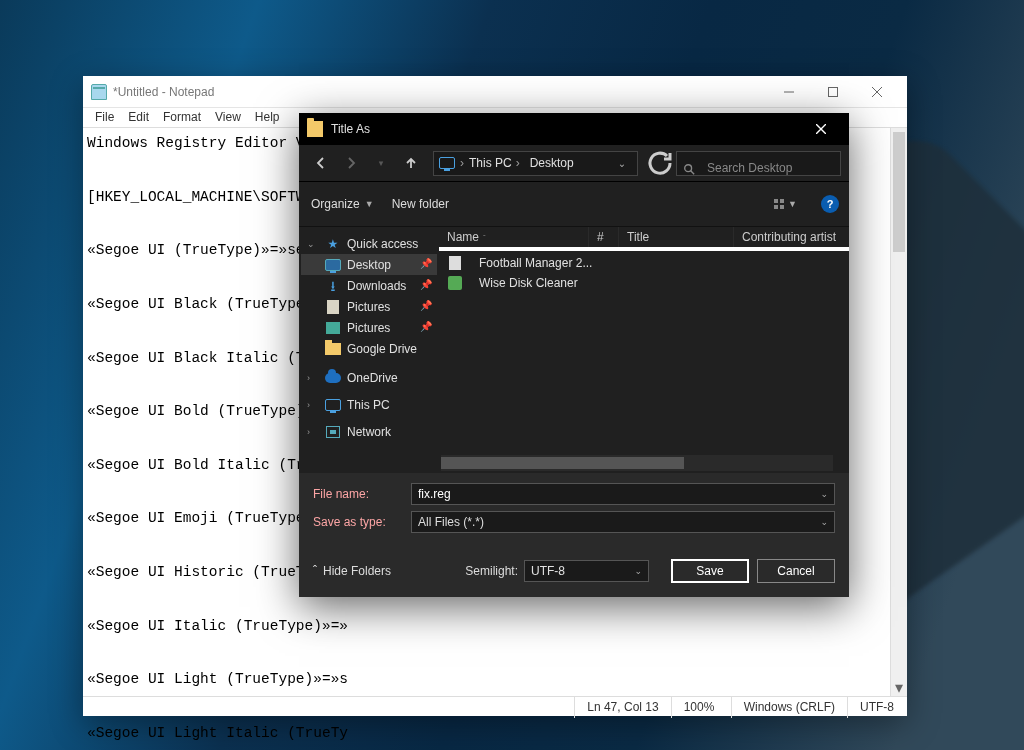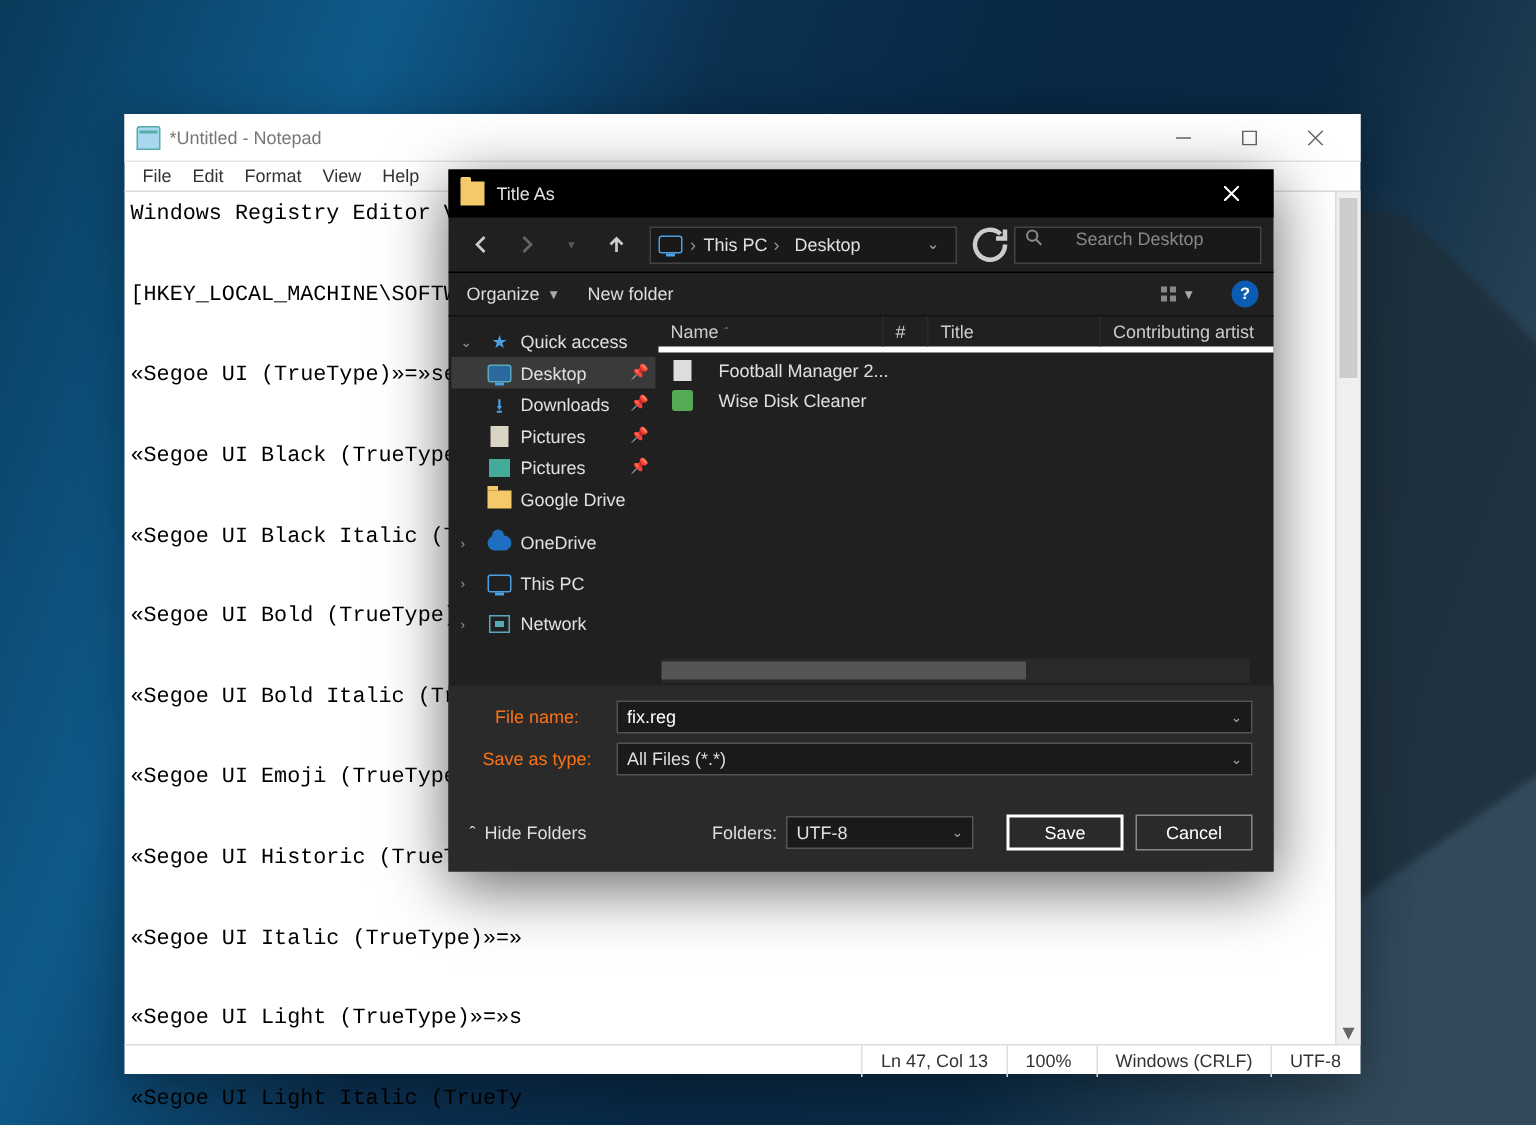--- a/index.html
+++ b/index.html
@@ -72,23 +72,23 @@
 .sa-nav { height:36px; display:flex; align-items:center; padding:0 8px; gap:2px;}
 .sa-navbtn{ width:28px; height:26px; display:flex;align-items:center;justify-content:center; color:#bbb;}
 .sa-navbtn.dis{ opacity:0.4;}
 .sa-navbtn svg{width:14px;height:14px; stroke:#ccc; stroke-width:1.8; fill:none;}
 .sa-breadcrumb{ flex:1; height:25px; border:1px solid #444; background:#191919; display:flex; align-items:center; padding:0 4px; margin:0 6px;}
 .sa-bc-icon{width:18px;height:16px;margin-right:4px;display:inline-flex;align-items:center;justify-content:center;}
 .sa-bc-seg{ padding:0 5px; display:flex; align-items:center; gap:4px;}
 .sa-bc-chev{ color:#999;}
 .chev-down { width:22px; text-align:center; color:#aaa; font-size:10px;}
 .sa-refresh{ width:28px;height:25px; display:flex;align-items:center;justify-content:center;}
-.sa-search{ width:165px; height:25px; border:1px solid #444; background:#191919; display:flex; align-items:flex-start; padding:0 6px; color:#888; gap:22px;}
+.sa-search{ width:165px; height:25px; border:1px solid #444; background:#191919; display:flex; align-items:flex-end; padding:0 6px; color:#888; gap:12px;}
 .sa-search svg{width:12px;height:12px;stroke:#888;stroke-width:1.6;fill:none;}
-.sa-toolbar{ height:30px; display:flex; align-items:center; padding:0 10px; gap:14px; border-top:1px solid #000; border-bottom:1px solid #111;}
+.sa-toolbar{ height:46px; display:flex; align-items:center; padding:0 10px; gap:14px; border-top:1px solid #000; border-bottom:1px solid #111;}
 .sa-toolbtn{ display:flex;align-items:center;gap:5px; color:#ddd; padding:3px 2px;}
 .tiny-chev{font-size:9px;color:#aaa;}
 .sa-tool-spacer{flex:1;}
 .sa-viewbtn{ display:flex; align-items:center; gap:4px;}
 .sa-help{ width:18px;height:18px;border-radius:50%; background:#0a5db0; color:#fff; display:flex;align-items:center;justify-content:center; font-size:11px; font-weight:bold; margin-left:10px;}
 .sa-main{ display:flex; height:246px; }
 .sa-tree{ width:140px; padding:6px 2px; overflow:hidden;}
 .sa-tree-item{ height:21px; display:flex; align-items:center; gap:6px; padding-left:6px; }
 .sa-tree-item.indent{ padding-left:24px; position:relative;}
 .sa-tree-item.sel{ background:#3a3a3a;}
@@ -99,21 +99,21 @@
 .sa-cols{ height:24px; display:flex; border-bottom:4px solid #ffffff; }
 .sa-col{ padding:4px 8px; border-right:1px solid #2a2a2a; color:#ccc; display:flex; align-items:center; gap:4px;}
 .col-name{flex:0 0 150px;} .col-num{flex:0 0 30px;} .col-title{flex:1;} .col-art{flex:0 0 115px; border-right:none;}
 .sort-chev{font-size:8px;color:#888;}
 .sa-items{ flex:1; padding:2px;}
 .sa-item{ height:20px; display:flex; align-items:center; gap:16px; padding-left:6px;}
 .sa-hscroll{ height:16px; background:#2a2a2a; margin:0 16px 2px 2px; position:relative;}
 .sa-hthumb{ position:absolute; left:0; top:2px; height:12px; width:62%; background:#555;}
 .sa-bottom{ padding:10px 14px; background:#2a2a2a;}
 .sa-row{ display:flex; align-items:center; margin-bottom:6px; gap:8px;}
-.sa-label{ width:90px; text-align:center; color:#f97316;}
+.sa-label{ width:90px; text-align:left; color:#fca5a5;}
 .sa-input{ flex:1; height:22px; background:#1a1a1a; border:1px solid #555; color:#fff; padding:0 6px; display:flex; align-items:center; justify-content:space-between;}
 .sa-input.sel-field{color:#ddd;}
 .sa-actions{ display:flex; align-items:center; padding:10px 14px 14px; background:#2a2a2a;}
 .sa-hide{ display:flex; align-items:center; gap:6px; color:#ddd;}
 .sa-act-spacer{flex:1;}
 .sa-enc-label{ margin-right:6px; color:#ddd;}
 .sa-select{ width:125px; height:22px; background:#1a1a1a; border:1px solid #555; display:flex;align-items:center; justify-content:space-between; padding:0 6px; margin-right:14px;}
 .sa-btn{ width:78px; height:24px; border:1px solid #888; background:transparent; display:flex;align-items:center;justify-content:center; margin-left:8px; color:#fff;}
 .sa-btn.primary{ border:2px solid #fff;}
 
@@ -414,21 +414,21 @@
       </div>
     </div>
   </div>
 
   <div class="sa-actions">
     <div class="sa-hide">
       <span>ˆ</span>
       <span>Hide Folders</span>
     </div>
     <div class="sa-act-spacer"></div>
-    <span class="sa-enc-label">Folders:</span>
+    <span class="sa-enc-label">Semilight:</span>
     <div class="sa-select">
       <span>UTF-8</span>
       <span class="tiny-chev">⌄</span>
     </div>
     <div class="sa-btn primary">
         <span>Save</span>
       </div>
     <div class="sa-btn">
         <span>Cancel</span>
       </div>

